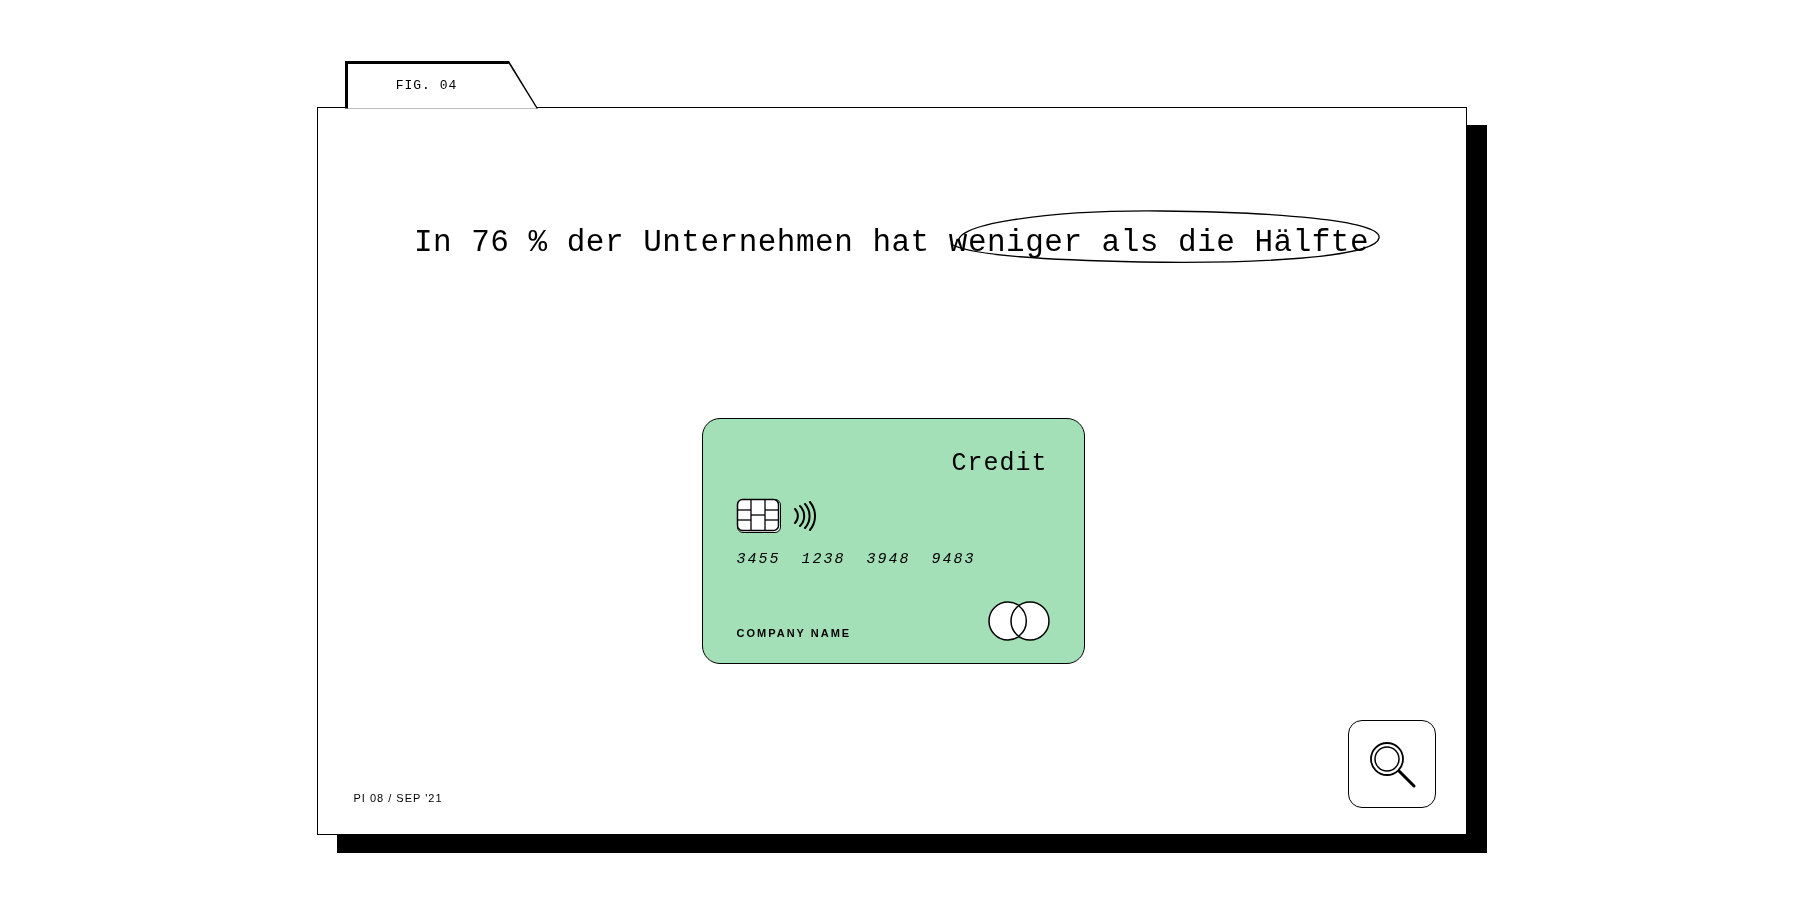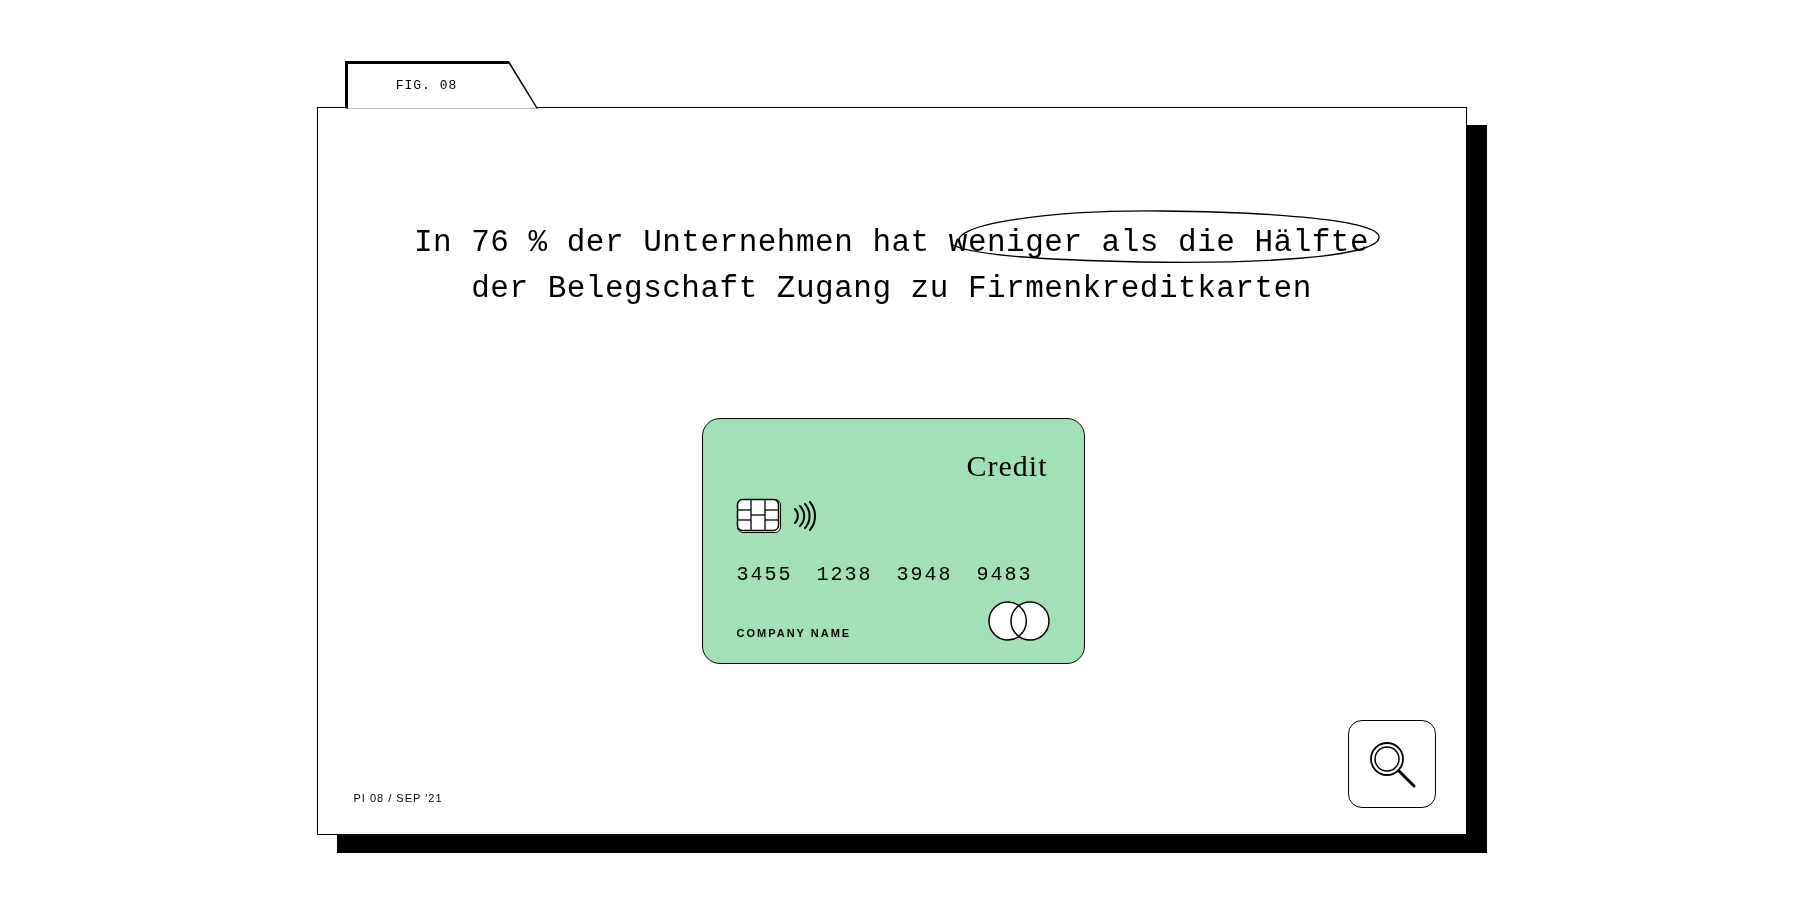--- a/index.html
+++ b/index.html
@@ -107,23 +107,22 @@
     height: 246px;
     background: #a3e0b8;
     border: 1.5px solid #000;
     border-radius: 18px;
     font-family: "Courier New", monospace;
   }
   .card-credit {
     position: absolute;
     top: 30px;
     right: 36px;
-    font-size: 30px;
+    font-size: 25px;
     letter-spacing: 1px;
-    font-family: Liberation Serif, serif;
   }
   .chip {
     position: absolute;
     left: 34px;
     top: 80px;
     width: 44px;
     height: 34px;
     background: #fff;
     border: 1.5px solid #000;
     border-radius: 6px;
@@ -136,24 +135,25 @@
   .contactless {
     position: absolute;
     left: 88px;
     top: 82px;
     width: 30px;
     height: 30px;
   }
   .card-number {
     position: absolute;
     left: 34px;
-    top: 144px;
-    font-size: 20px;
+    top: 132px;
+    font-size: 15px;
     letter-spacing: 2px;
     word-spacing: 10px;
+    font-style: italic;
   }
   .card-company {
     position: absolute;
     left: 34px;
     bottom: 24px;
     font-size: 11px;
     letter-spacing: 2px;
     font-weight: bold;
     font-family: Arial, sans-serif;
     text-align: center;
@@ -191,34 +191,33 @@
 </style>
 </head>
 <body>
 
 <div class="figure-wrap">
 
   <div class="folder-shadow"></div>
 
   <div class="tab-shape-border"></div>
   <div class="tab-shape"></div>
-  <div class="tab-label">FIG. 08</div>
+  <div class="tab-label">FIG. 04</div>
 
   <div class="folder">
 
     <div class="tab-cover"></div>
 
     <div class="headline">
       <span>In 76 % der Unternehmen hat </span><span style="position:relative; display:inline-block;">
         <span>weniger als die Hälfte</span>
         <svg class="headline-circle" style="left:-18px; top:-14px;" width="460" height="62" viewBox="0 0 460 62">
           <path d="M 30 40 C 10 18, 120 4, 230 5 C 340 6, 452 14, 448 32 C 444 52, 320 58, 210 56 C 120 54, 40 50, 20 38" fill="none" stroke="#000" stroke-width="1.3"></path>
         </svg>
       </span><br>
-      <span>der Belegschaft Zugang zu Firmenkreditkarten</span>
     </div>
 
     <div class="card">
       <div class="card-credit">Credit</div>
 
       <div class="chip">
         <svg width="44" height="34" viewBox="0 0 44 34" style="position:absolute;left:-1.5px;top:-1.5px;">
           <rect x="1.5" y="1.5" width="41" height="31" rx="5" fill="#fff" stroke="#000" stroke-width="1.5"></rect>
           <line x1="1.5" y1="12" x2="15" y2="12" stroke="#000" stroke-width="1.3"></line>
           <line x1="29" y1="12" x2="42.5" y2="12" stroke="#000" stroke-width="1.3"></line>

